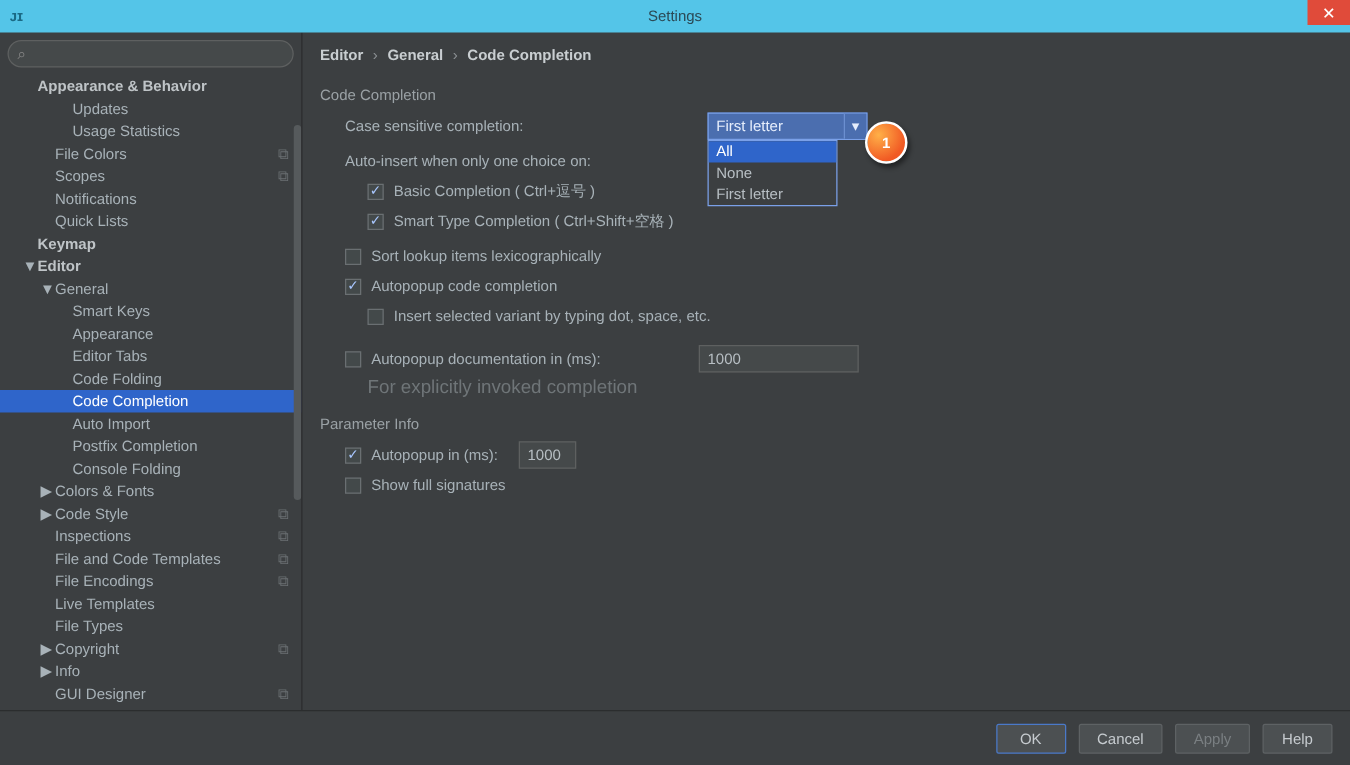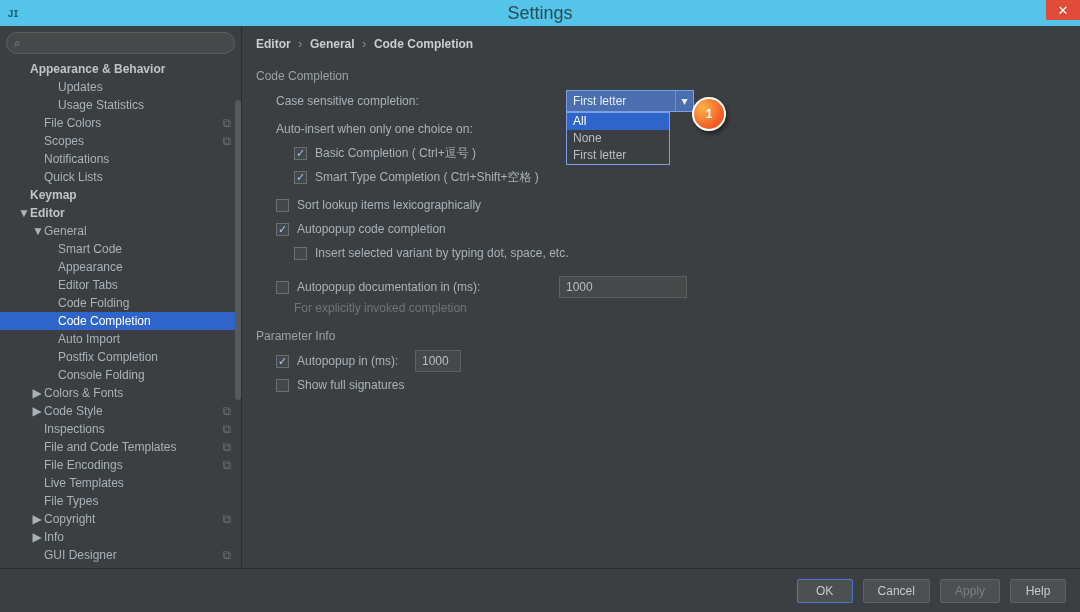--- a/index.html
+++ b/index.html
@@ -2,21 +2,21 @@
 <html><head>
 <meta charset="utf-8">
 <style>
 * { margin: 0; padding: 0; box-sizing: border-box; font-family: "Segoe UI", Arial, sans-serif; font-size: 12px; }
 html, body { width: 1080px; height: 612px; overflow: hidden; background: #fff; }
 
 .window { width: 1080px; height: 612px; display: flex; flex-direction: column; background: #3c3f41; }
 
 .titlebar { height: 26px; background: #54c5e8; display: flex; align-items: center; position: relative; }
 .titlebar-icon { width: 26px; height: 26px; display: flex; align-items: center; justify-content: center; color: #1a6a85; font-weight: bold; }
-.titlebar-title { position: absolute; left: 50%; transform: translateX(-50%); color: #2b4a56; font-size: 18px; }
+.titlebar-title { position: absolute; left: 50%; transform: translateX(-50%); color: #2b4a56; font-size: 12px; }
 .win-close { position: absolute; right: 0; top: 0; width: 34px; height: 20px; background: #e04b3a; color: #fff; display: flex; align-items: center; justify-content: center; font-size: 13px; }
 
 .body { flex: 1; display: flex; background: #3c3f41; color: #bbbbbb; }
 
 .sidebar { width: 242px; display: flex; flex-direction: column; border-right: 1px solid #2b2d2e; }
 .search-wrap { padding: 6px 6px 6px 6px; }
 .search-input { width: 100%; height: 22px; background: #45494a; border: 1px solid #5e6060; border-radius: 11px; padding: 0 8px 0 24px; color: #bbb; outline: none; }
 .search-holder { position: relative; }
 .search-holder .mag { position: absolute; left: 8px; top: 4px; color: #888; }
 
@@ -34,21 +34,21 @@
 .breadcrumb { padding: 10px 14px; color: #c9ced1; font-weight: bold; font-size: 13px; }
 .breadcrumb .sep { color: #8a8f92; font-weight: normal; padding: 0 4px; }
 
 .content { flex: 1; padding: 4px 14px; color: #a8b2b8; position: relative; overflow: hidden; }
 .sect-title { color: #9aa1a5; margin-top: 4px; margin-bottom: 6px; }
 .row { display: flex; align-items: center; min-height: 24px; }
 .row-indent { padding-left: 20px; }
 .row-indent2 { padding-left: 38px; }
 .chk { width: 13px; height: 13px; border: 1px solid #6a6f72; background: #43494a; margin-right: 8px; display: inline-flex; align-items: center; justify-content: center; color: #cfe3ff; font-size: 10px; line-height: 1; }
 .chk.checked::after { content: "✓"; color: #a9c7ff; font-size: 11px; }
-.hint { color: #6f7578; font-size: 12px; padding-left: 38px; margin-top: 2px; }
+.hint { color: #6f7578; font-size: 15px; padding-left: 38px; margin-top: 2px; }
 
 .label-col { width: 290px; }
 .select { width: 128px; height: 22px; background: #4b6eaf; border: 1px solid #7aa0e8; color: #e6eefc; padding: 0 6px; position: relative; display: flex; align-items: center; }
 .select .caret-btn { position: absolute; right: 0; top: 0; width: 18px; height: 100%; background: #4b6eaf; border-left: 1px solid #6b8fd0; display: flex; align-items: center; justify-content: center; color: #e6eefc; }
 .dropdown { position: absolute; width: 104px; background: #3c3f41; border: 1px solid #7aa0e8; z-index: 10; }
 .dropdown-item { height: 17px; line-height: 17px; padding: 0 6px; color: #b8bfc4; }
 .dropdown-item.sel { background: #2f65ca; color: #ffffff; }
 
 .num-input { width: 128px; height: 22px; background: #45494a; border: 1px solid #5e6060; color: #b8bfc4; padding: 0 6px; outline: none; }
 .num-input.small { width: 46px; }
@@ -111,21 +111,21 @@
             </div>
             <div class="tree-item tree-item-bold" style="padding-left: 30px; position: relative;">
               <span class="exp" style="position: absolute; left: 18px;">▼</span>
               <span>Editor</span>
             </div>
             <div class="tree-item" style="padding-left: 44px; position: relative;">
               <span class="exp" style="position: absolute; left: 32px;">▼</span>
               <span>General</span>
             </div>
             <div class="tree-item" style="padding-left: 58px; position: relative;">
-              <span>Smart Code</span>
+              <span>Smart Keys</span>
             </div>
             <div class="tree-item" style="padding-left: 58px; position: relative;">
               <span>Appearance</span>
             </div>
             <div class="tree-item" style="padding-left: 58px; position: relative;">
               <span>Editor Tabs</span>
             </div>
             <div class="tree-item" style="padding-left: 58px; position: relative;">
               <span>Code Folding</span>
             </div>

